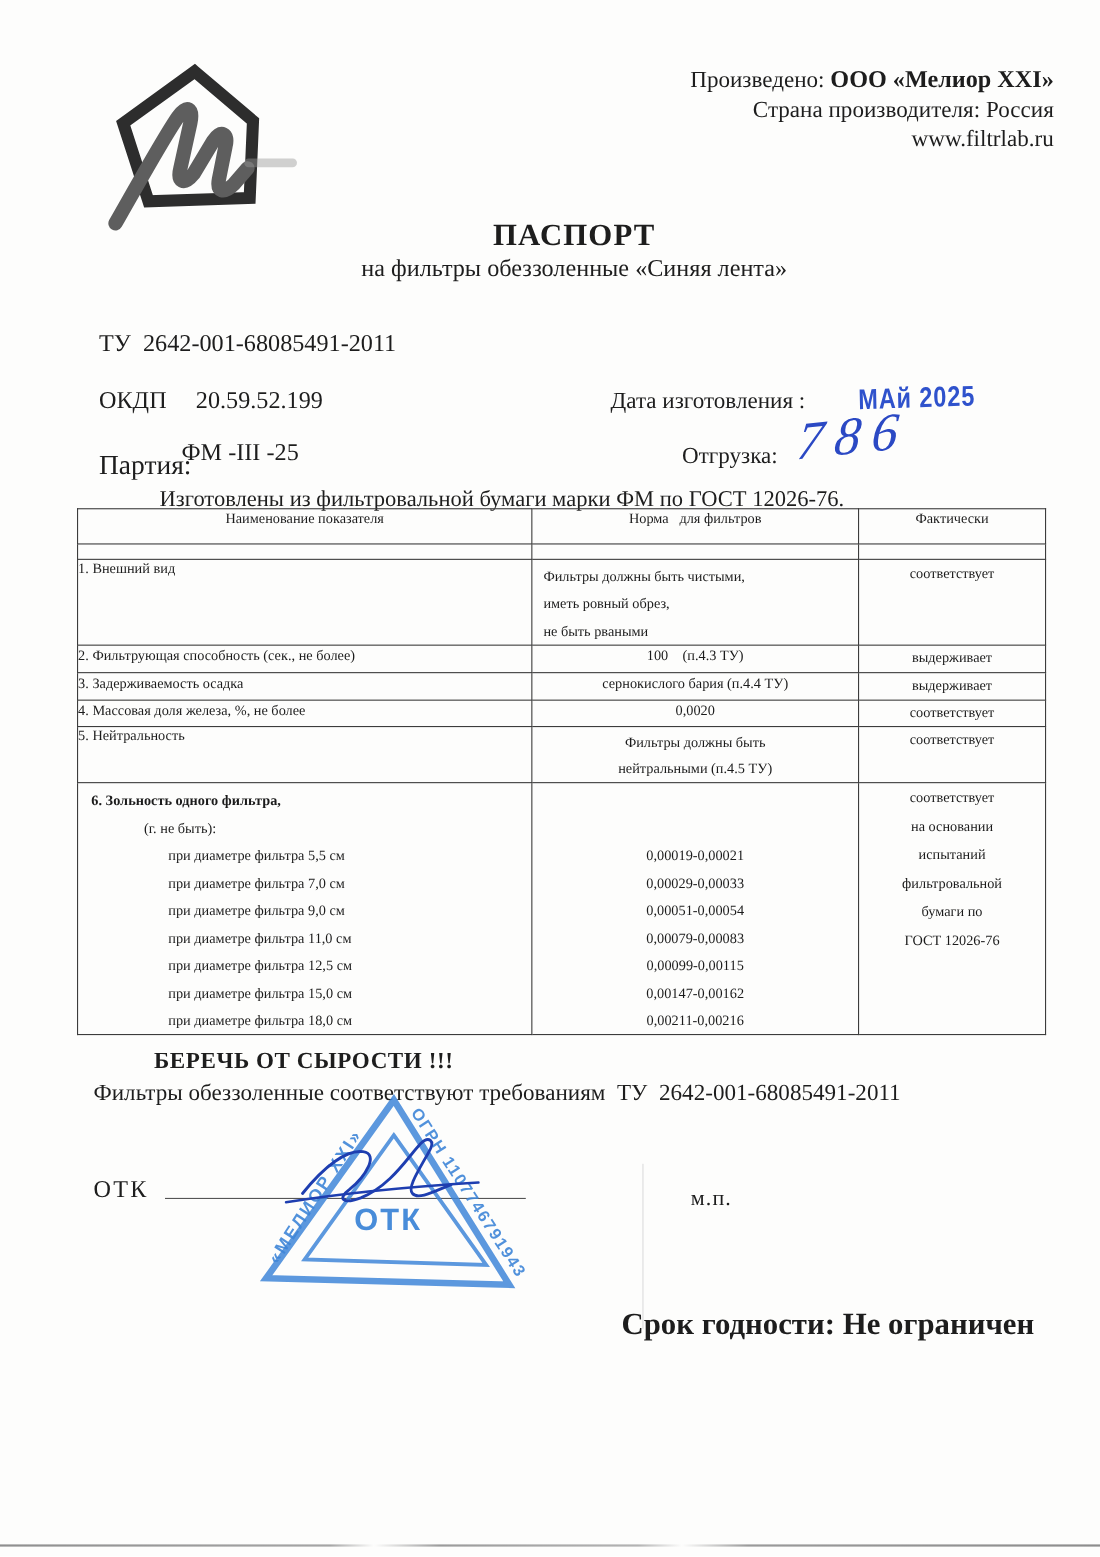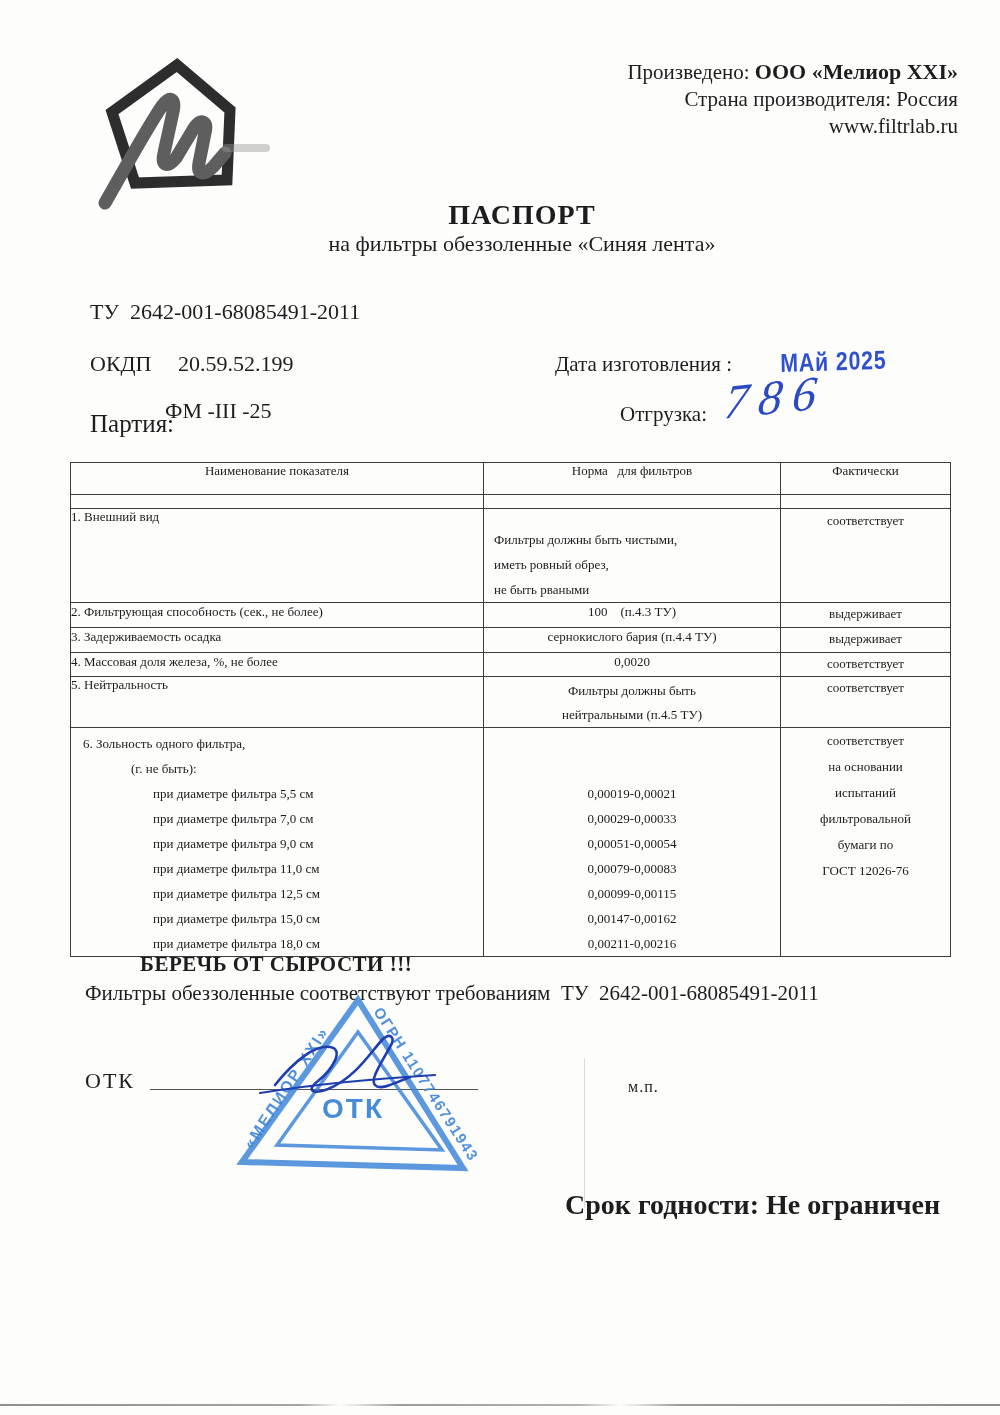--- a/index.html
+++ b/index.html
@@ -40,33 +40,33 @@
   table.spec { border-collapse:collapse; table-layout:fixed; width:880px; }
   table.spec td { border:1.6px solid #3c3c3c; font-size:13px; padding:0; vertical-align:top;
                   color:#1b1b1b; overflow:hidden; }
   td.hdr { text-align:center; height:31px; font-size:20.5px; padding-top:3px; }
   tr.spacer td { height:13px; }
   td.name { padding:3px 6px 0 9px; }
   td.ctr  { text-align:center; }
   .normline { padding-left:10px; line-height:25px; }
   .r5norm div { line-height:24px; text-align:center; }
   .r6 { line-height:25px; }
-  .r6h1 { padding-left:12px; }
+  .r6h1 { padding-left:12px;font-weight:bold; }
   .r6h2 { padding-left:60px; }
   .r6item { padding-left:82px; }
   .r6 .val { text-align:center; }
   .r6fact { text-align:center; line-height:26px; vertical-align:middle; }
   td.vmid { vertical-align:middle; }
 
   .warning   { top:952px; left:140px; font-size:21px; font-weight:bold; letter-spacing:0.5px; }
   .compliance{ top:981px; left:85px; font-size:21px; }
 
   .otk-label { top:1068px; left:85px; font-size:22px; letter-spacing:2px; }
   .otk-line  { top:1089px; left:150px; width:328px; height:1px; background:#555; }
-  .mp-label  { top:1078px; left:628px; font-size:16px; letter-spacing:1px; }
+  .mp-label  { top:1078px; left:628px; font-size:20px; letter-spacing:1px; }
   .shelf-life{ top:1189px; left:565px; font-size:28px; font-weight:bold; }
 
   .scan-vline { top:1058px; left:584px; width:1px; height:150px; background:#dcdcdc; }
   .scan-bottom{ top:1404px; left:0; width:1000px; height:2px;
     background:linear-gradient(to right,#8f8f8f 0%,#a5a5a5 30%,rgba(255,255,255,0) 34%,
       #9b9b9b 40%,#b3b3b3 58%,rgba(255,255,255,0) 62%,#9a9a9a 68%,#8d8d8d 100%); }
 </style>
 </head>
 <body>
 
@@ -94,20 +94,21 @@
   <div class="abs tu-line pre">ТУ  2642-001-68085491-2011</div>
   <div class="abs okdp-label">ОКДП</div>
   <div class="abs okdp-value">20.59.52.199</div>
   <div class="abs date-label">Дата изготовления :</div>
   <div class="abs date-stamp">МАй 2025</div>
   <div class="abs batch-label">Партия:</div>
   <div class="abs batch-value">ФМ -III -25</div>
   <div class="abs ship-label">Отгрузка:</div>
   <div class="abs ship-value">786</div>
 
+  <div class="abs made-from">Изготовлены из фильтровальной бумаги марки ФМ по ГОСТ 12026-76.</div>
 
   <div class="abs spec-table-wrap">
     <table class="spec">
       <colgroup>
           <col style="width:413px">
           <col style="width:297px">
           <col style="width:170px">
         </colgroup>
       <tbody>
         <tr>
@@ -115,21 +116,21 @@
           <td class="hdr pre">Норма   для фильтров</td>
           <td class="hdr">Фактически</td>
         </tr>
         <tr class="spacer">
           <td></td>
           <td></td>
           <td></td>
         </tr>
         <tr style="height:74px;">
           <td class="name">1. Внешний вид</td>
-          <td style="padding-top:18px;">
+          <td style="padding-top:2px;">
             <div class="normline">Фильтры должны быть чистыми,</div>
             <div class="normline">иметь ровный обрез,</div>
             <div class="normline">не быть рваными</div>
           </td>
           <td class="ctr" style="padding-top:4px;">соответствует</td>
         </tr>
         <tr style="height:25px;">
           <td class="name" style="padding-top:1px;">2. Фильтрующая способность (сек., не более)</td>
           <td class="ctr pre" style="padding-top:1px;">100    (п.4.3 ТУ)</td>
           <td class="ctr" style="padding-top:3px;">выдерживает</td>

